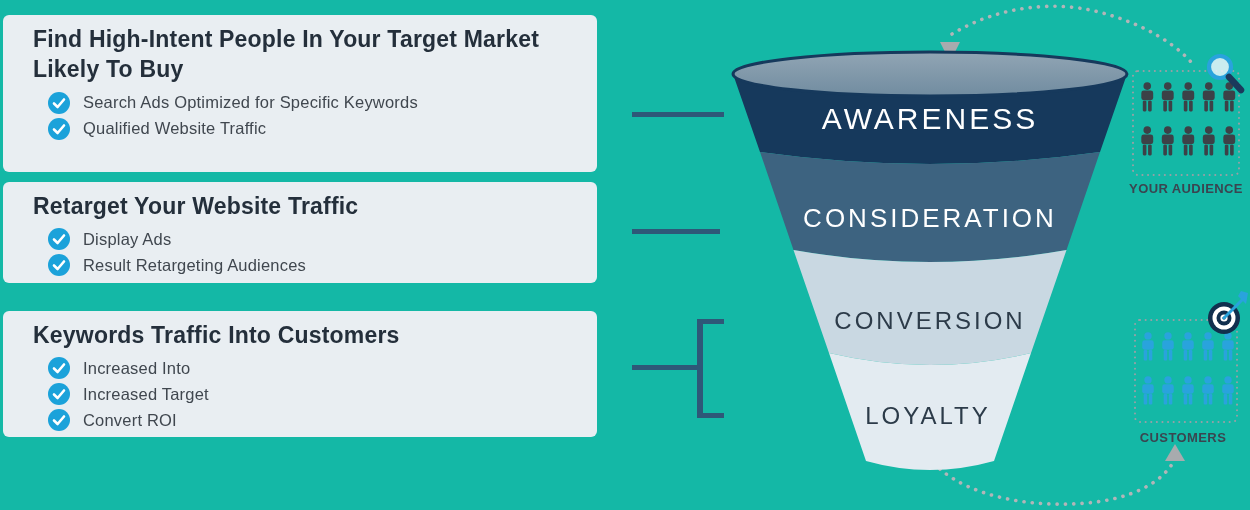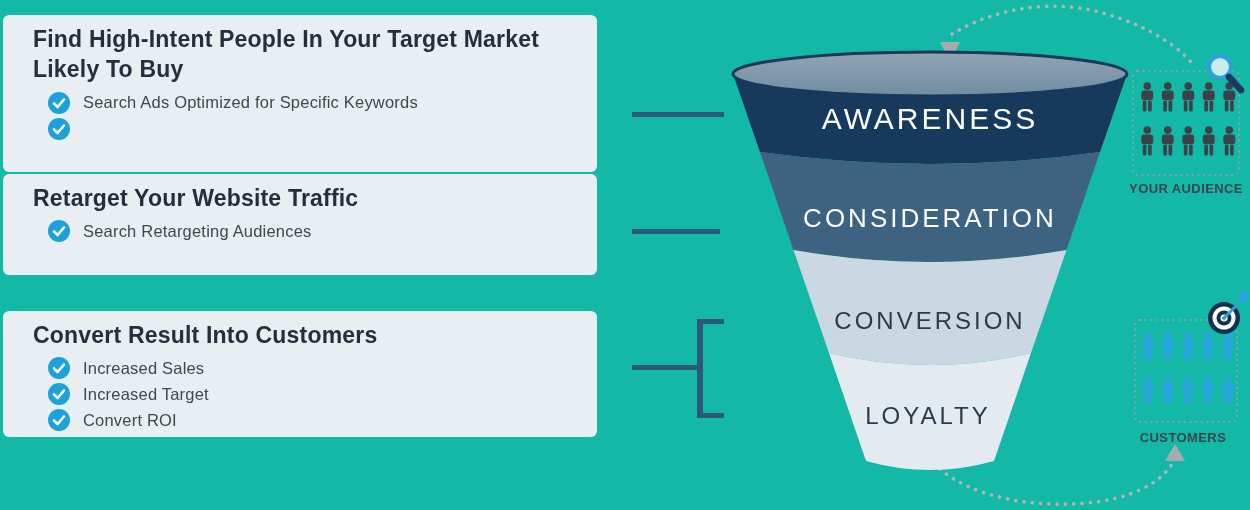--- a/index.html
+++ b/index.html
@@ -13,21 +13,21 @@
     box-sizing:border-box;padding:9px 56px 0 30px;
   }
   .panel h2{
     margin:0;font-size:23px;font-weight:700;color:#242f3b;line-height:1.32;letter-spacing:.2px;
   }
   .panel ul{list-style:none;margin:5px 0 0 15px;padding:0;}
   .panel li{display:flex;align-items:center;height:26px;}
   .check{width:22px;height:22px;flex:0 0 22px;margin-right:13px;}
   .panel li span{font-size:16.5px;color:#40474f;letter-spacing:.2px;}
   #panel-1{top:15px;height:157px;}
-  #panel-2{top:174px;height:101px;}
+  #panel-2{top:182px;height:101px;}
   #panel-3{top:311px;height:126px;}
   
   .conn{position:absolute;background:#2e5878;}
   #conn-line-1{left:632px;top:112px;width:92px;height:5px;}
   #conn-line-2{left:632px;top:229px;width:88px;height:5px;}
   #bracket-mid{left:632px;top:365px;width:66px;height:5px;}
   #bracket-vert{left:697px;top:319px;width:6px;height:99px;}
   #bracket-top{left:697px;top:319px;width:27px;height:5px;}
   #bracket-bottom{left:697px;top:413px;width:27px;height:5px;}
   
@@ -48,46 +48,54 @@
           <circle cx="11" cy="11" r="11" fill="#1ba2da"></circle>
           <path d="M6 11.5 L9.6 15 L16 7.5" fill="none" stroke="#ffffff" stroke-width="2.6" stroke-linecap="round" stroke-linejoin="round"></path>
         </svg>
         <span>Search Ads Optimized for Specific Keywords</span>
       </li>
       <li>
         <svg class="check" viewBox="0 0 22 22">
           <circle cx="11" cy="11" r="11" fill="#1ba2da"></circle>
           <path d="M6 11.5 L9.6 15 L16 7.5" fill="none" stroke="#ffffff" stroke-width="2.6" stroke-linecap="round" stroke-linejoin="round"></path>
         </svg>
+        <span>Qualified Website Traffic</span>
       </li>
     </ul>
   </div>
 
   <div class="panel" id="panel-2">
     <h2>Retarget Your Website Traffic</h2>
     <ul>
       <li>
         <svg class="check" viewBox="0 0 22 22">
           <circle cx="11" cy="11" r="11" fill="#1ba2da"></circle>
           <path d="M6 11.5 L9.6 15 L16 7.5" fill="none" stroke="#ffffff" stroke-width="2.6" stroke-linecap="round" stroke-linejoin="round"></path>
         </svg>
-        <span>Search Retargeting Audiences</span>
+        <span>Display Ads</span>
+      </li>
+      <li>
+        <svg class="check" viewBox="0 0 22 22">
+          <circle cx="11" cy="11" r="11" fill="#1ba2da"></circle>
+          <path d="M6 11.5 L9.6 15 L16 7.5" fill="none" stroke="#ffffff" stroke-width="2.6" stroke-linecap="round" stroke-linejoin="round"></path>
+        </svg>
+        <span>Result Retargeting Audiences</span>
       </li>
     </ul>
   </div>
 
   <div class="panel" id="panel-3">
-    <h2>Convert Result Into Customers</h2>
+    <h2>Keywords Traffic Into Customers</h2>
     <ul>
       <li>
         <svg class="check" viewBox="0 0 22 22">
           <circle cx="11" cy="11" r="11" fill="#1ba2da"></circle>
           <path d="M6 11.5 L9.6 15 L16 7.5" fill="none" stroke="#ffffff" stroke-width="2.6" stroke-linecap="round" stroke-linejoin="round"></path>
         </svg>
-        <span>Increased Sales</span>
+        <span>Increased Into</span>
       </li>
       <li>
         <svg class="check" viewBox="0 0 22 22">
           <circle cx="11" cy="11" r="11" fill="#1ba2da"></circle>
           <path d="M6 11.5 L9.6 15 L16 7.5" fill="none" stroke="#ffffff" stroke-width="2.6" stroke-linecap="round" stroke-linejoin="round"></path>
         </svg>
         <span>Increased Target</span>
       </li>
       <li>
         <svg class="check" viewBox="0 0 22 22">

